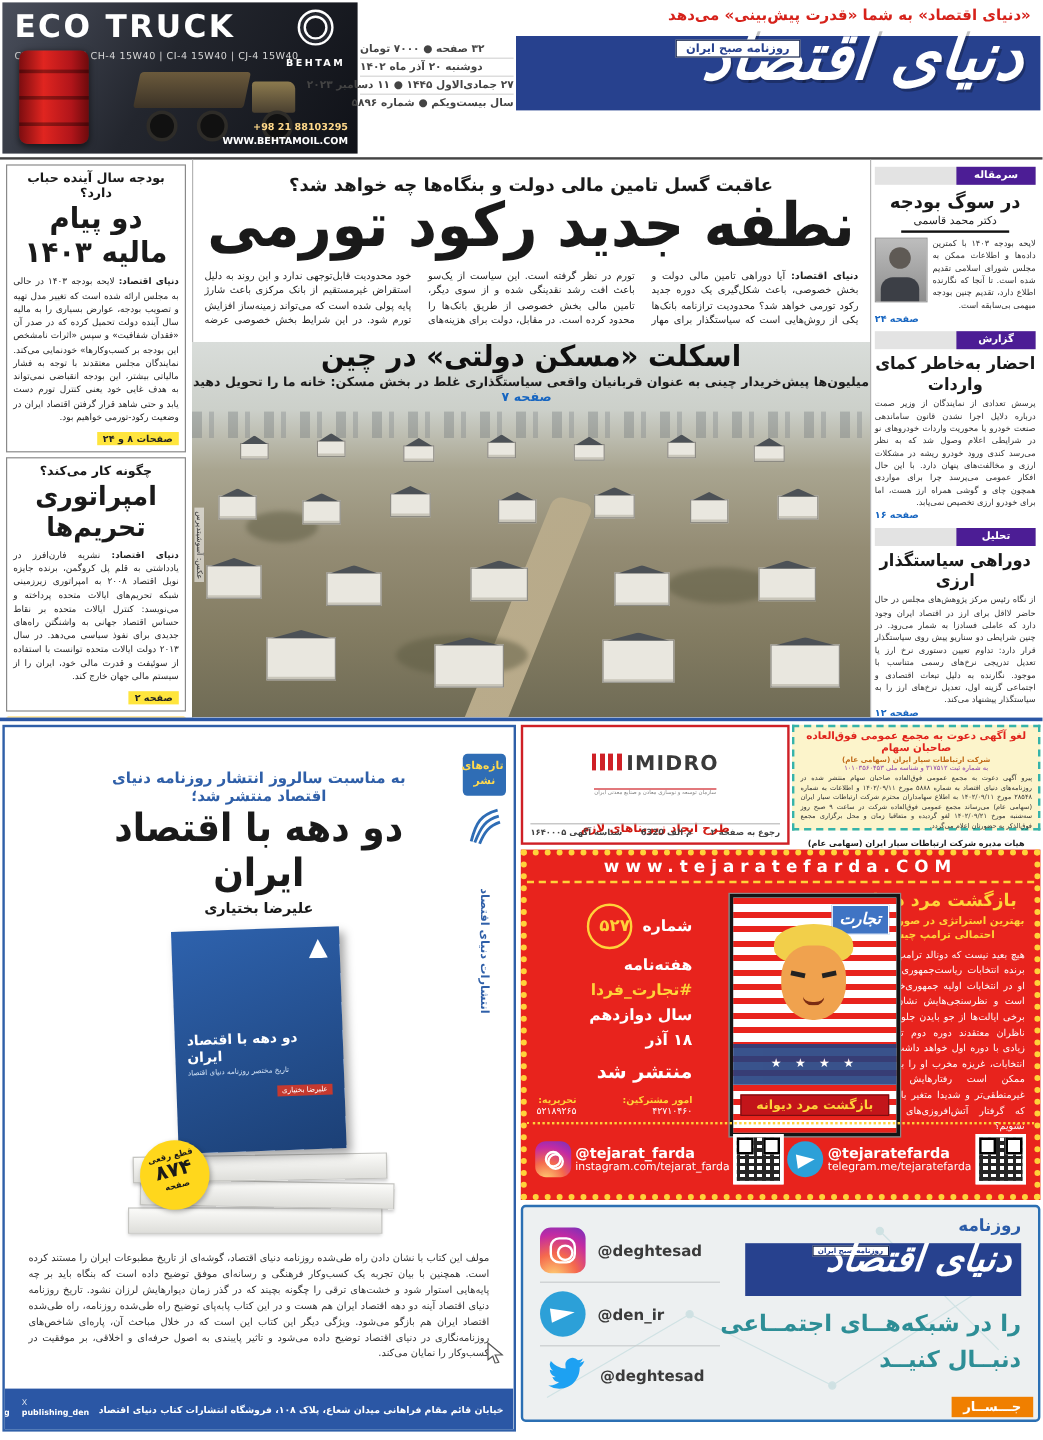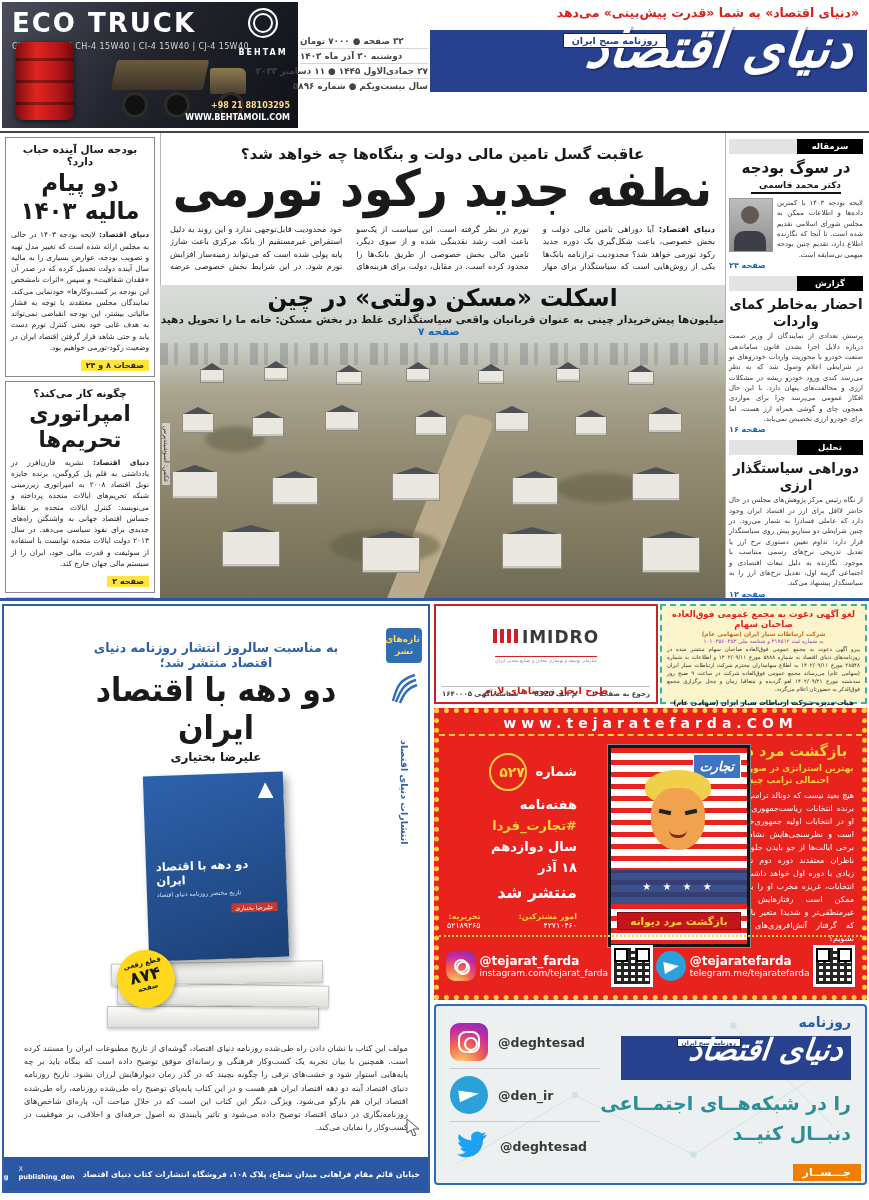--- a/index.html
+++ b/index.html
@@ -66,23 +66,23 @@
      background:repeating-linear-gradient(90deg,#6e7579 0 8px,transparent 8px 14px,#7c8287 14px 18px,transparent 18px 30px);}
   .road{position:absolute;left:46%;top:40%;width:34px;height:70%;background:linear-gradient(#bcae8d,#c7b795);transform:rotate(14deg) skewX(-8deg);opacity:.85;border-radius:8px;}
   .villa{position:absolute;background:#e9e7df;border:1px solid #8d8b83;box-shadow:inset 0 -2px 0 #c9c6ba;}
   .villa:before{content:"";position:absolute;left:-2px;right:-2px;top:-7px;height:7px;background:#4c5156;clip-path:polygon(8% 100%,50% 0,92% 100%,100% 100%,0 100%);}
   .patch{position:absolute;border-radius:50%;background:#5d5b42;opacity:.5;filter:blur(2px);}
   .credit{position:absolute;left:2px;top:44%;writing-mode:vertical-rl;font-size:6.5px;color:#333;z-index:6;background:rgba(255,255,255,.55);padding:3px 0;}
 
   
   .colR{left:723px;top:0;width:142px;height:465px;position:absolute;overflow:hidden;padding:0 4px;box-sizing:border-box;}
   .secbar{display:flex;background:#e3e3e3;height:15px;margin-top:6px;}
-  .seclab{width:66px;background:#000000;color:#fff;font-size:8.5px;font-weight:bold;text-align:center;line-height:15px;}
+  .seclab{width:66px;background:#4c1d95;color:#fff;font-size:8.5px;font-weight:bold;text-align:center;line-height:15px;}
   .sechead{font-size:13.5px;font-weight:bold;text-align:center;margin:5px 0 3px;transform:scaleY(1.05);}
-  .secauthor{font-size:9px;font-weight:bold;text-align:right;border-bottom:2px solid #111;width:90px;margin:0 auto 4px;padding-bottom:2px;}
+  .secauthor{font-size:9px;font-weight:normal;text-align:center;border-bottom:2px solid #111;width:90px;margin:0 auto 4px;padding-bottom:2px;}
   .secbody{font-size:6.9px;line-height:1.5;color:#333;text-align:justify;margin:0;}
   .secref{color:#1665c1;font-size:8px;font-weight:bold;text-align:left;margin-top:1px;}
   .edrow{display:flex;gap:4px;}
   .portrait{flex:0 0 42px;height:52px;background:linear-gradient(#bdbdbd,#8e8e8e);position:relative;border:1px solid #999;}
   .portrait:before{content:"";position:absolute;left:11px;top:7px;width:18px;height:18px;border-radius:50%;background:#5f5a55;}
   .portrait:after{content:"";position:absolute;left:4px;bottom:0;width:32px;height:20px;border-radius:10px 10px 0 0;background:#3c3f46;}
 
   .blue-rule{left:0;right:0;top:598px;height:3px;background:#2b57a5;}
 
   
@@ -118,21 +118,21 @@
 
   
   .imidro{left:434px;top:604px;width:224px;height:100px;border:2px solid #cf2026;background:#fff;box-sizing:border-box;text-align:center;}
   .im-logo{margin-top:21px;font-size:17px;font-weight:bold;color:#3a3a3a;direction:ltr;letter-spacing:1px;}
   .im-logo .bars{display:inline-block;width:26px;height:14px;margin-right:3px;background:repeating-linear-gradient(90deg,#cf2026 0 4px,#fff 4px 7px);}
   .im-org{font-size:4.6px;color:#888;border-top:1px solid #cf2026;display:inline-block;padding-top:1px;margin-top:1px;}
   .im-title{color:#d11a12;font-size:10px;font-weight:bold;line-height:1.35;margin-top:18px;}
   .im-foot{position:absolute;left:6px;right:6px;bottom:4px;border-top:1px solid #bbb;display:flex;justify-content:space-between;font-size:7px;font-weight:bold;color:#444;padding-top:3px;}
 
   
-  .notice{left:660px;top:604px;width:207px;height:100px;background:#fcf4cb;border:2px dashed #35b3aa;box-sizing:border-box;padding:3px 5px;text-align:center;}
+  .notice{left:660px;top:604px;width:207px;height:88px;background:#fcf4cb;border:2px dashed #35b3aa;box-sizing:border-box;padding:3px 5px;text-align:center;}
   .nt-title{color:#e0231c;font-size:8.6px;font-weight:bold;}
   .nt-co{color:#c06a1a;font-size:6px;font-weight:bold;margin-top:1px;}
   .nt-reg{color:#8b3fa8;font-size:5.6px;margin-top:1px;}
   .nt-body{font-size:5.5px;line-height:1.45;color:#333;text-align:justify;margin-top:2px;}
   .nt-sign{font-size:6.8px;font-weight:bold;margin-top:2px;}
 
   
   .tejarat{left:434px;top:708px;width:433px;height:292px;background:#e8231d;border:5px dotted #ffd23a;box-sizing:border-box;overflow:hidden;}
   .tj-url{border-bottom:2px dashed #ffd23a;color:#fff;font-size:14px;font-weight:bold;letter-spacing:5px;text-align:center;direction:ltr;padding:2px 0 3px;}
   .tj-left{position:absolute;right:290px;left:8px;top:30px;width:auto;}

